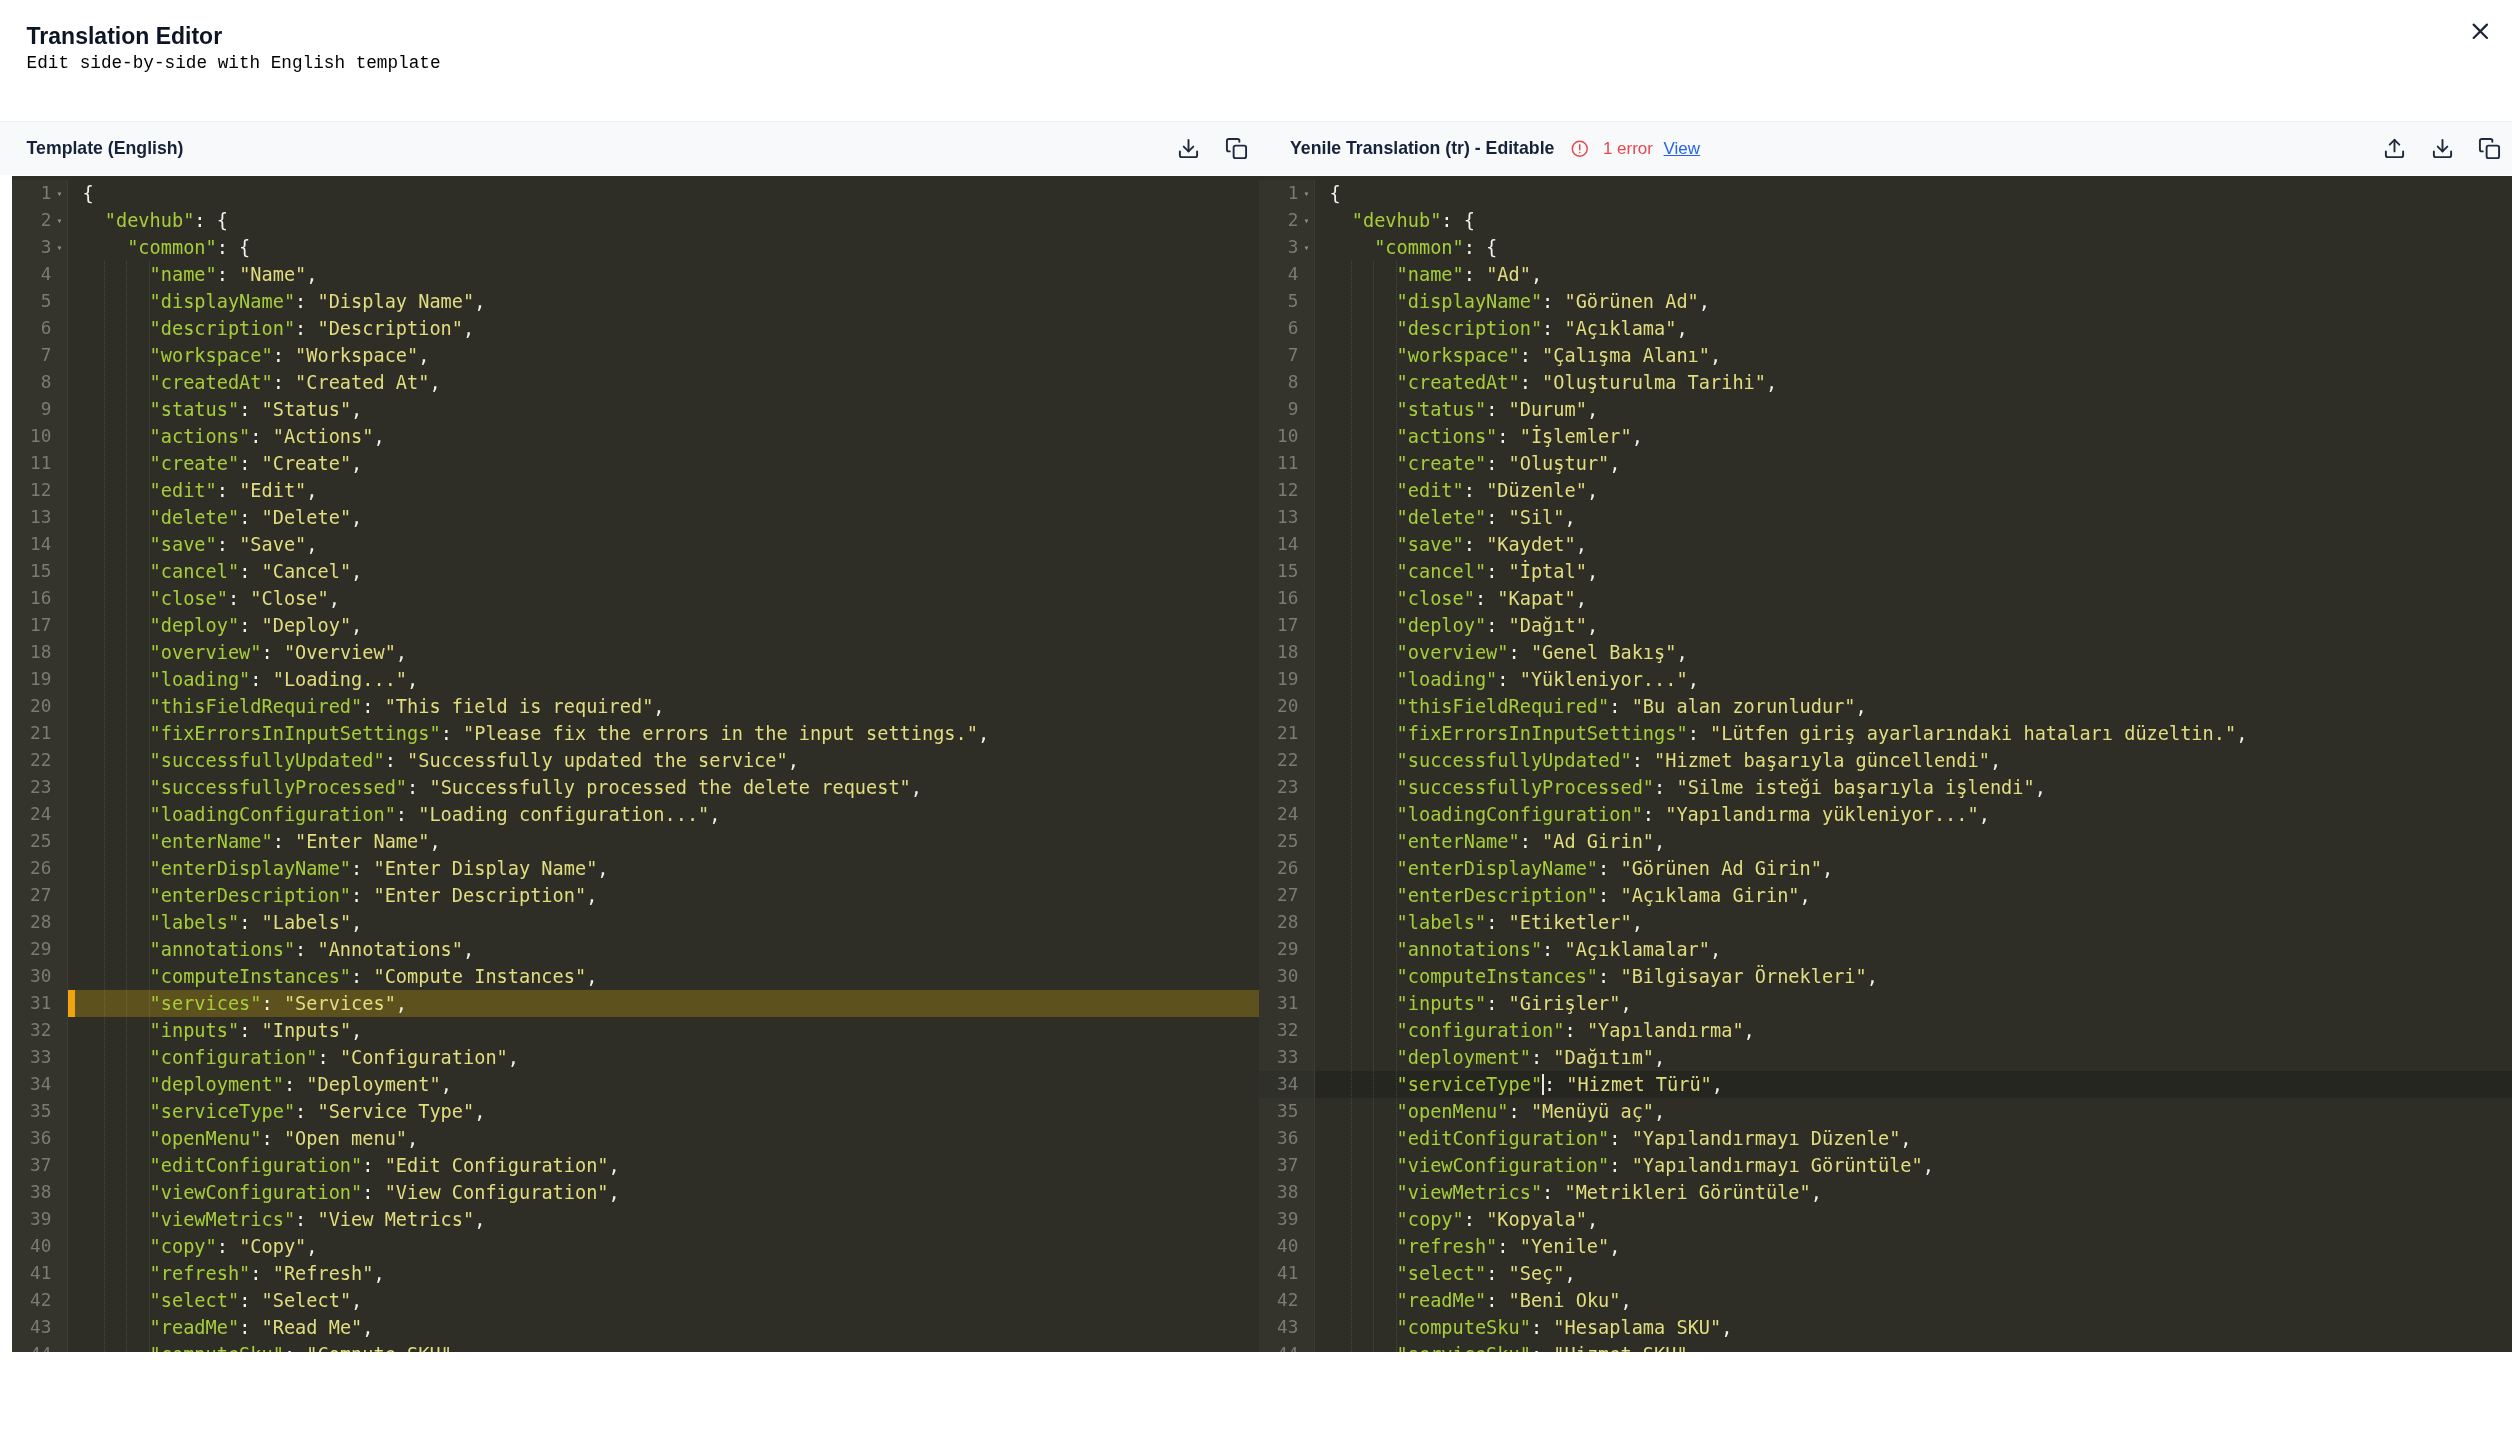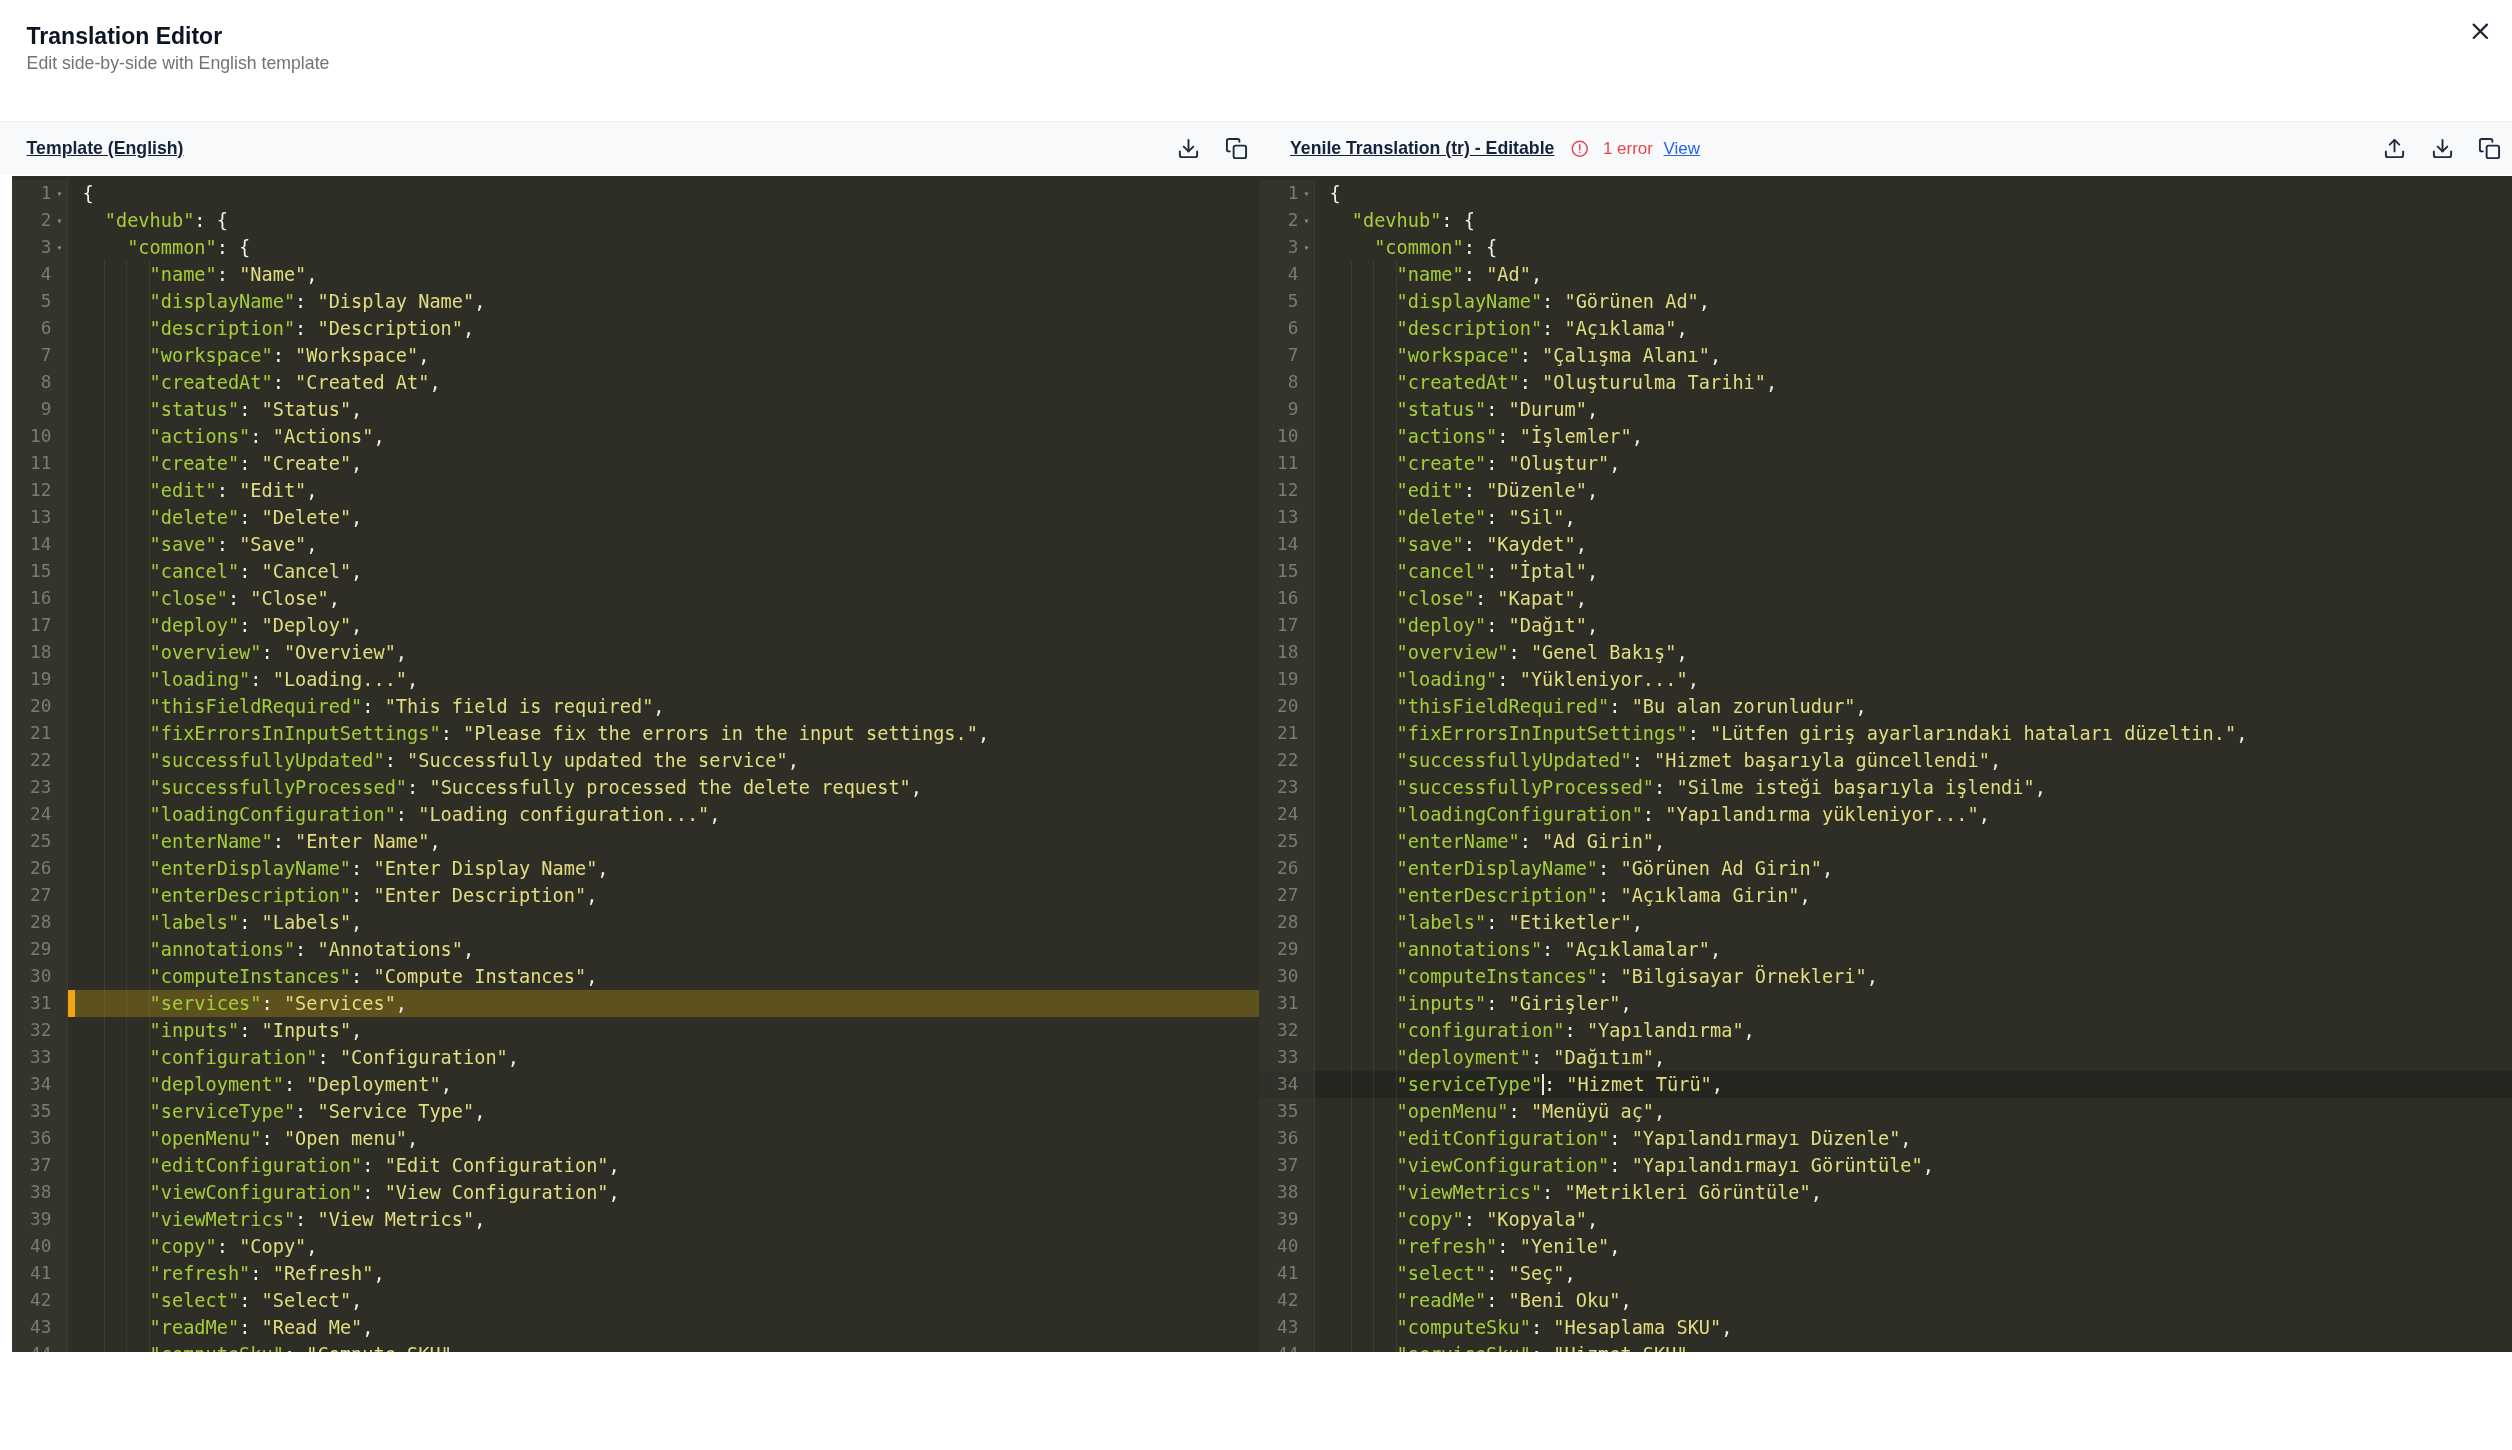--- a/index.html
+++ b/index.html
@@ -5,31 +5,31 @@
   * { margin:0; padding:0; box-sizing:border-box; }
   html,body { width:2512px; height:1450px; }
   body {
     position:relative; background:#ffffff; overflow:hidden;
     font-family:"Liberation Sans", sans-serif; color:#16223a;
   }
 
   
   .modal-header { position:absolute; top:0; left:0; right:0; height:121px; background:#ffffff; }
   .modal-title { position:absolute; left:26.6px; top:23px; font-size:23px; font-weight:700; color:#0c1524; }
-  .modal-subtitle { position:absolute; left:26.6px; top:53px; font-size:17.7px; color:#737373; }
+  .modal-subtitle { position:absolute; left:26.6px; top:53px; font-size:17.7px; color:#000000;font-family:Liberation Mono, monospace; }
   .modal-close { position:absolute; top:14px; right:14px; width:35px; height:35px; border:none; background:none;
                  color:#1c2638; cursor:pointer; display:flex; align-items:center; justify-content:center; }
 
   
   .panel-strip { position:absolute; top:121px; left:0; right:0; height:54px; background:#f7f9fa;
                  border-top:0.9px solid #eef1f3; display:flex; }
   .strip-half { display:flex; align-items:center; }
   .strip-left  { width:1260px; padding:0 10.6px 0 26.6px; }
   .strip-right { flex:1; padding:0 8.9px 0 30px; }
-  .panel-title { font-size:17.7px; font-weight:600; color:#16223a; white-space:nowrap;text-decoration:underline; }
+  .panel-title { font-size:17.7px; font-weight:600; color:#16223a; white-space:nowrap; }
   .spacer { flex:1; }
   .icon-btn { background:none; border:none; padding:1.8px; color:#1e2a3d; cursor:pointer; display:flex; align-items:center; }
   .strip-icons { display:flex; align-items:center; gap:21px; }
 
   .error-badge { display:flex; align-items:center; gap:13px; margin-left:16px; color:#e5484d; font-size:17px; white-space:nowrap; }
   .view-link { margin-left:10.6px; font-size:17px; color:#2563eb; text-decoration:underline; cursor:pointer; white-space:nowrap; }
 
   
   .editors { position:absolute; top:176px; left:0; right:0; height:1176px; display:flex; }
   .editor { position:relative; background:#2e2e27; overflow:hidden;

